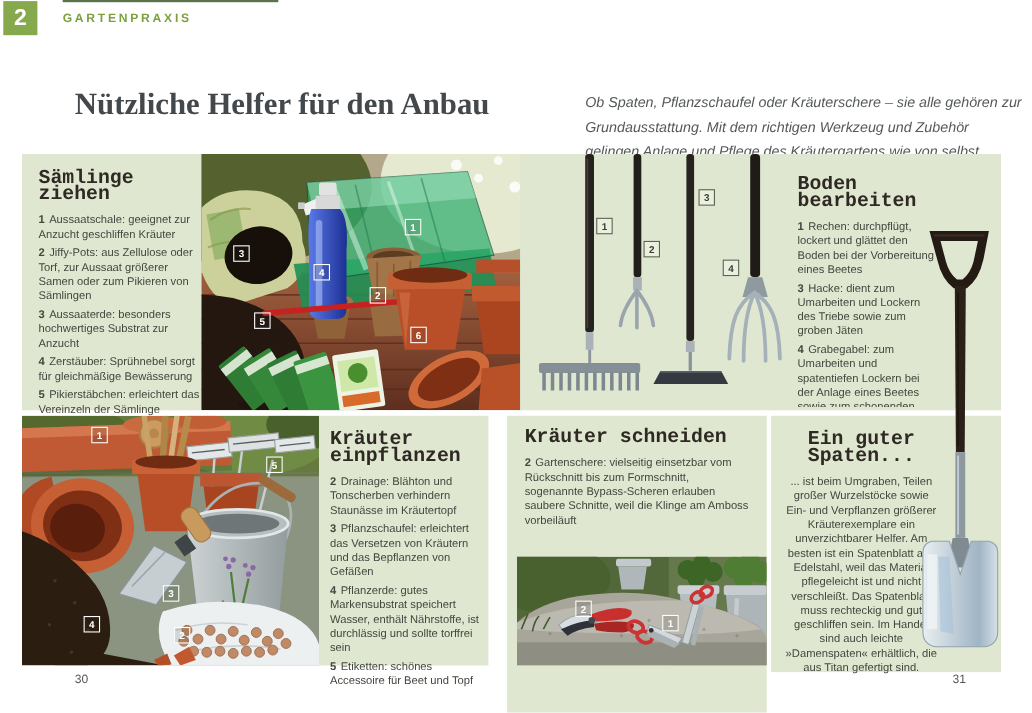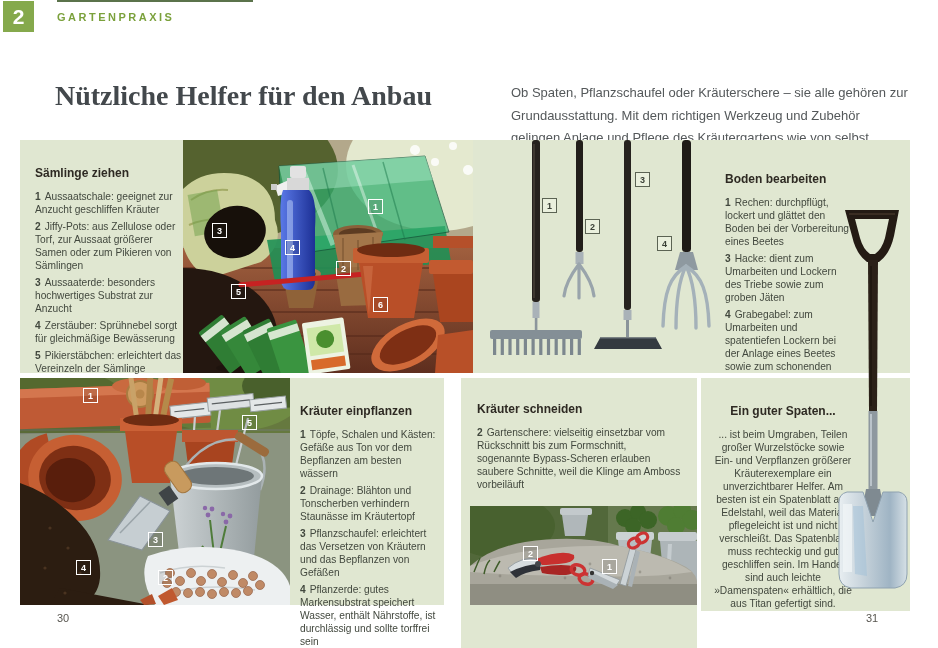--- a/index.html
+++ b/index.html
@@ -5,32 +5,32 @@
   html,body{margin:0;padding:0;background:#fff;}
   .page{position:relative;width:938px;height:648px;background:#ffffff;overflow:hidden;
         font-family:"Liberation Sans",sans-serif;}
   
   .topline{position:absolute;left:57px;top:0;width:196px;height:2px;background:var(--topline);opacity:.85;}
   .badge{position:absolute;left:3px;top:1px;width:31px;height:31px;background:var(--accent);
          color:#fff;font-weight:bold;font-size:21px;display:flex;align-items:center;justify-content:center;}
   .kicker{position:absolute;left:57px;top:11px;font-size:11px;font-weight:bold;letter-spacing:2.5px;
           color:var(--accent-text);}
   .title{position:absolute;left:55px;top:60px;width:390px;font-family:"Liberation Serif",serif;
-         font-weight:bold;font-size:28px;line-height:33px;color:var(--title);}
-  .intro{position:absolute;left:511px;top:69px;width:400px;font-size:13px;line-height:22.5px;
-         color:var(--intro-text);}
+         font-weight:bold;font-size:28px;line-height:33px;color:var(--title);text-align:right;}
+  .intro{position:absolute;left:532px;top:69px;width:400px;font-size:13px;line-height:22.5px;
+         color:var(--intro-text);font-style:italic;}
   
   .panel{position:absolute;background:var(--panel);}
   .panel-top{left:20px;top:140px;width:890px;height:233px;}
   .panel-bl{left:20px;top:378px;width:424px;height:227px;}
   .panel-bm{left:461px;top:378px;width:236px;height:286px;}
   .panel-br{left:701px;top:378px;width:209px;height:233px;}
   
   .col{position:absolute;color:var(--body-text);font-size:10.2px;line-height:13px;}
-  .col h3{margin:12px 0 9px 0;font-family:Liberation Sans, sans-serif;font-size:12px;line-height:15px;
+  .col h3{margin:1px 0 9px 0;font-family:Liberation Mono, monospace;font-size:18px;line-height:15px;
           color:var(--heading);font-weight:bold;}
   .item{margin:0 0 4px 0;}
   .item .n{font-weight:bold;margin-right:4px;}
   .col-saemlinge{left:15px;top:14px;width:152px;}
   .col-boden{left:705px;top:20px;width:182px;height:210px;overflow:hidden;}
   .spade-spacer{float:right;width:54px;height:170px;margin-top:46px;}
   .col-einpflanzen{left:280px;top:14px;width:142px;}
   .col-schneiden{left:16px;top:12px;width:204px;}
   .col-spaten{left:12px;top:14px;width:140px;text-align:center;}
   .col-spaten p{margin:0;}
@@ -42,21 +42,21 @@
   .photo-scissors{left:9px;top:128px;width:227px;height:99px;}
   .tools-svg{position:absolute;left:450px;top:0;width:282px;height:233px;}
   .spade-svg{position:absolute;left:833px;top:206px;width:80px;height:392px;}
   
   .mk{position:absolute;width:15px;height:15px;box-sizing:border-box;display:flex;align-items:center;
       justify-content:center;font-size:9px;font-weight:bold;}
   .mk.w{border:1.5px solid #ffffff;color:#ffffff;background:rgba(30,30,30,.12);}
   .mk.d{border:1.5px solid #5b6353;color:#3a4036;background:rgba(240,244,228,.65);}
   
   .pageno{position:absolute;top:612px;font-size:11px;color:var(--pageno);}
-  .pageno.l{left:57px;}
+  .pageno.l{left:68px;}
   .pageno.r{left:866px;}
 </style>
 </head>
 <body>
 
 <div class="page">
 
   <div class="topline"></div>
   <div class="badge">2</div>
   <div class="kicker">GARTENPRAXIS</div>
@@ -356,21 +356,20 @@
       </svg>
       <div class="mk w" style="left:63px;top:10px">1</div>
       <div class="mk w" style="left:138px;top:192px">2</div>
       <div class="mk w" style="left:128px;top:154px">3</div>
       <div class="mk w" style="left:56px;top:182px">4</div>
       <div class="mk w" style="left:222px;top:37px">5</div>
     </div>
 
     <div class="col col-einpflanzen">
       <h3>Kräuter einpflanzen</h3>
-      <div class="item"><span class="n">1</span><span>Töpfe, Schalen und Kästen: Gefäße aus Ton vor dem Bepflanzen am besten wässern</span></div>
       <div class="item"><span class="n">2</span><span>Drainage: Blähton und Tonscherben verhindern Staunässe im Kräutertopf</span></div>
       <div class="item"><span class="n">3</span><span>Pflanzschaufel: erleichtert das Versetzen von Kräutern und das Bepflanzen von Gefäßen</span></div>
       <div class="item"><span class="n">4</span><span>Pflanzerde: gutes Markensubstrat speichert Wasser, enthält Nährstoffe, ist durchlässig und sollte torffrei sein</span></div>
       <div class="item"><span class="n">5</span><span>Etiketten: schönes Accessoire für Beet und Topf</span></div>
     </div>
   </div>
 
   <div class="panel panel-bm">
     <div class="col col-schneiden">
       <h3>Kräuter schneiden</h3>

